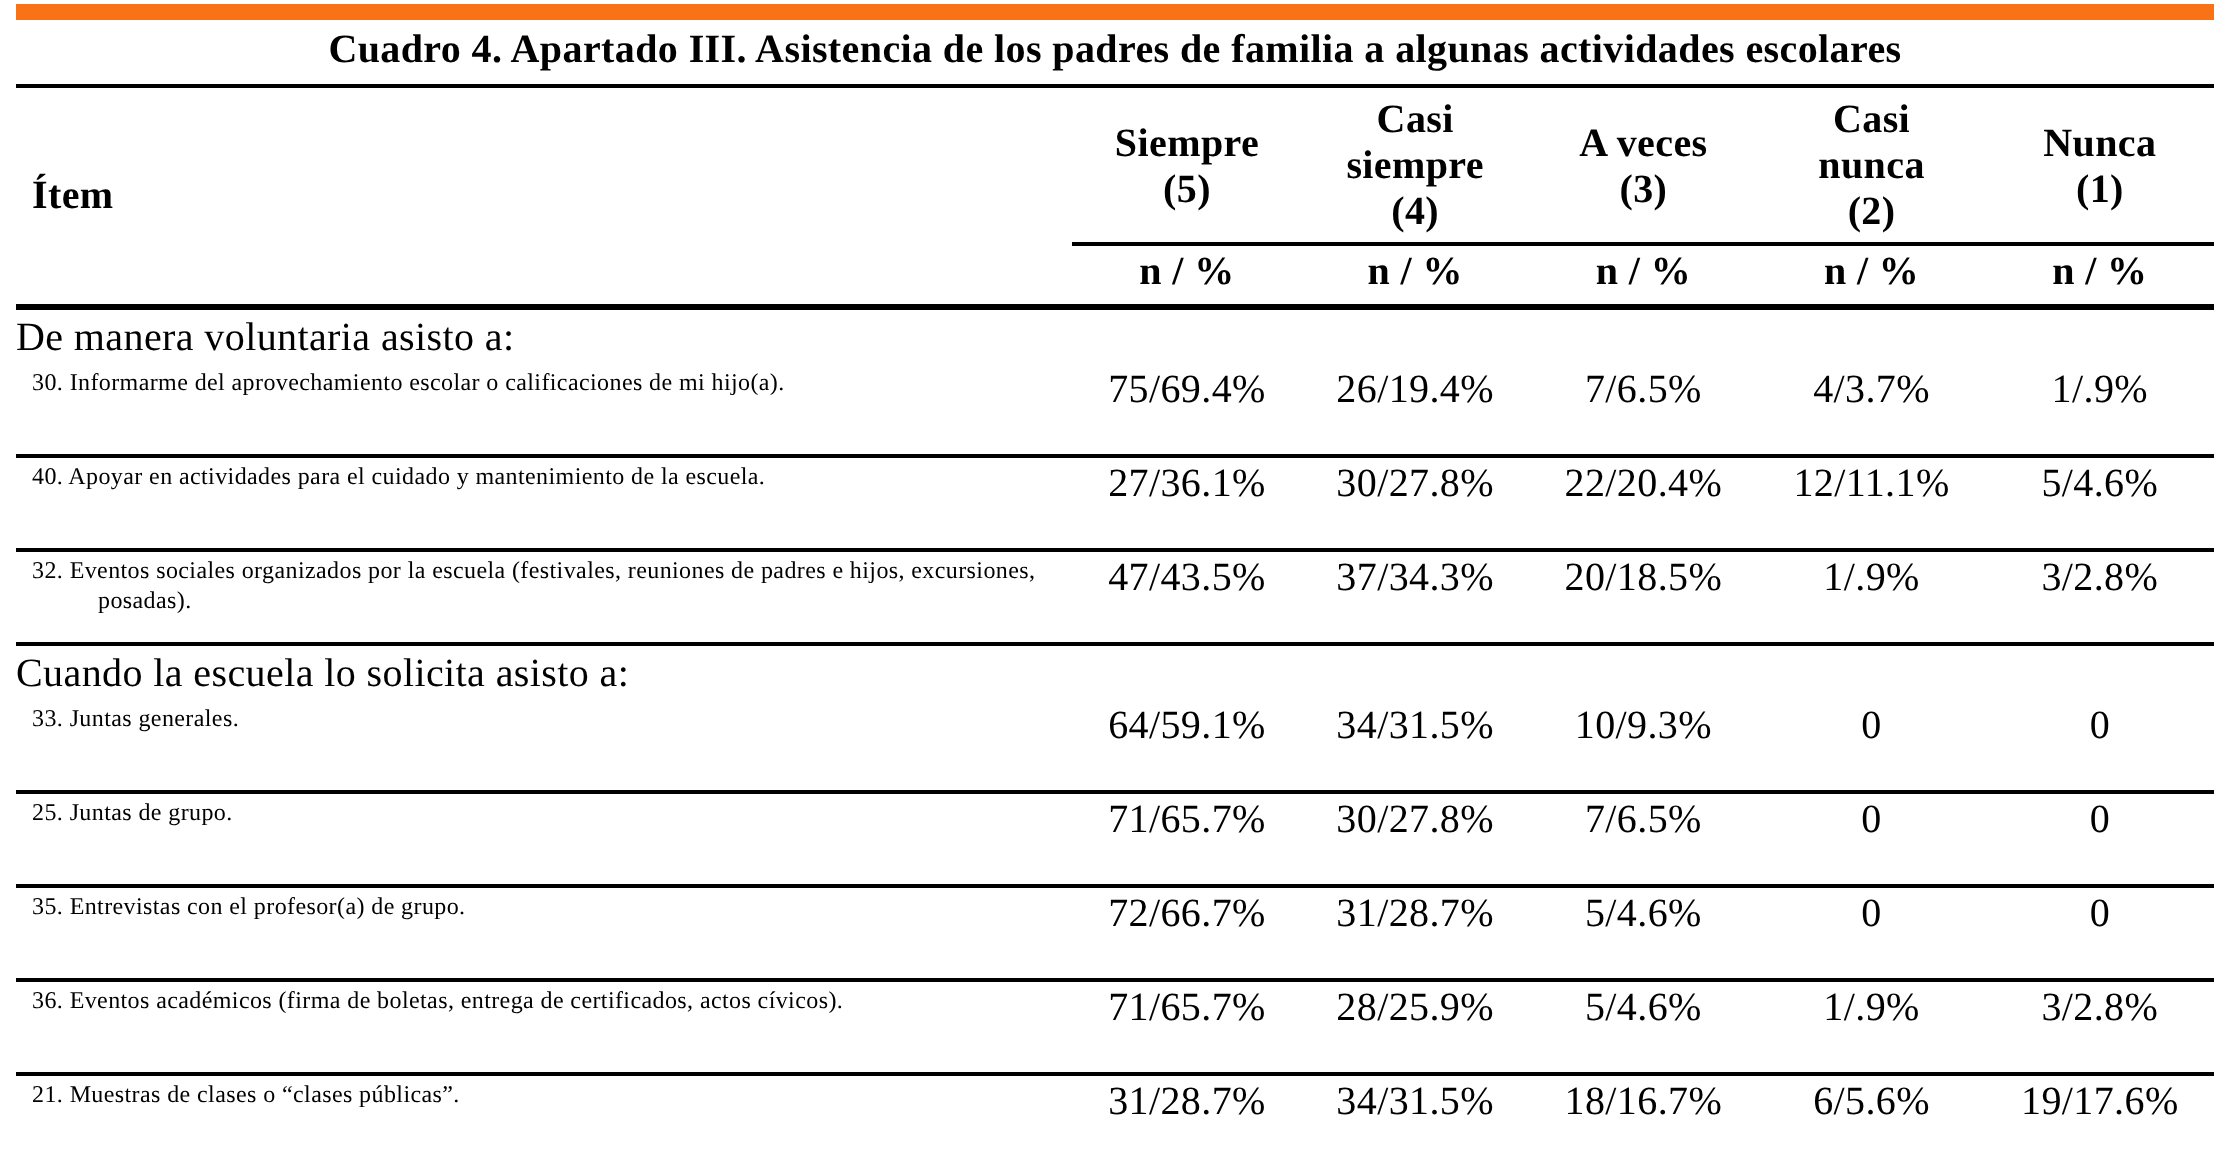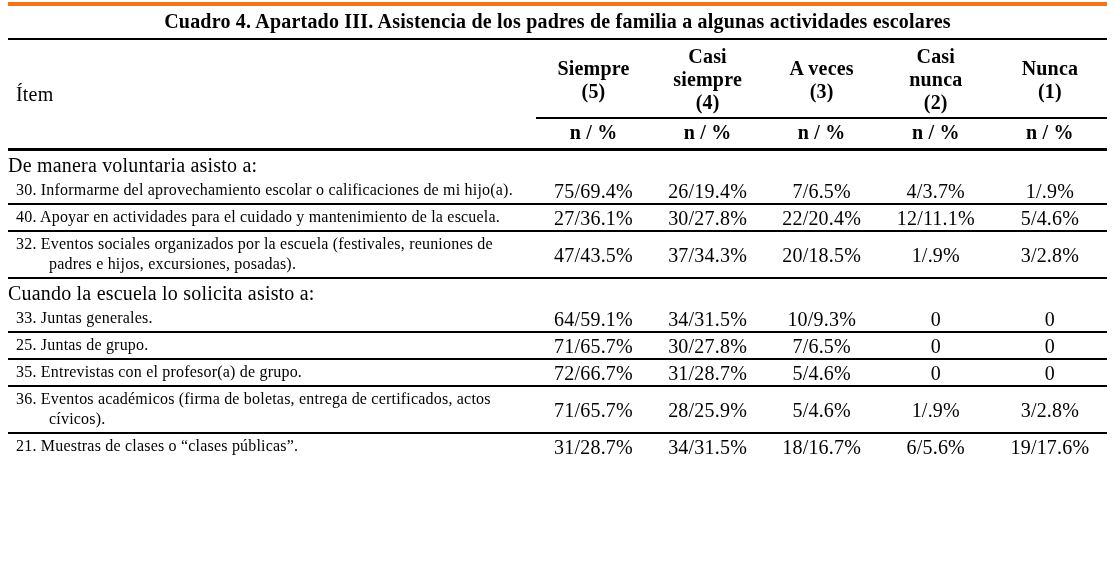--- a/index.html
+++ b/index.html
@@ -20,33 +20,33 @@
     border-collapse: collapse;
     table-layout: fixed;
     width: 1099px;
     margin: 2px 8px 0 8px;
     letter-spacing: 0.2px;
   }
   col.c-item { width: 528px; }
   col.c-val  { width: 114px; }
 
   tr.title-row td {
-    border-top: 4px solid #f97316;
+    border-top: 8px solid #f97316;
     border-bottom: 2px solid #000;
     font-weight: bold;
     font-size: 20px;
     text-align: center;
     padding: 4px 0 5px 0;
   }
   th.item-head {
     border-bottom: 3px solid #000;
     text-align: left;
     vertical-align: middle;
     font-size: 20px;
-    font-weight: normal;
+    font-weight: bold;
     padding-left: 8px;
   }
   th.likert {
     border-bottom: 2px solid #000;
     font-size: 20px;
     font-weight: bold;
     text-align: center;
     vertical-align: middle;
     white-space: pre-line;
     line-height: 1.15;
@@ -59,30 +59,30 @@
     text-align: center;
     padding: 2px 0 4px 0;
   }
   td.section {
     font-size: 20px;
     text-align: left;
     padding: 3px 0 1px 0;
   }
   td.item-cell {
     vertical-align: top;
-    font-size: 16px;
+    font-size: 12px;
     padding: 2px 4px 3px 8px;
     line-height: 1.25;
   }
   .item-text { padding-left: 33px; text-indent: -33px; }
   td.val {
     vertical-align: middle;
     text-align: center;
     font-size: 20px;
-    padding: 2px 0 0 0;
+    padding: 2px 0 20px 0;
   }
   tr.ruled td { border-bottom: 2px solid #000; }
   tr.last td  { border-bottom: none; }
 </style>
 </head>
 <body>
 
 <div class="page">
   <table class="cuadro">
     <colgroup>

